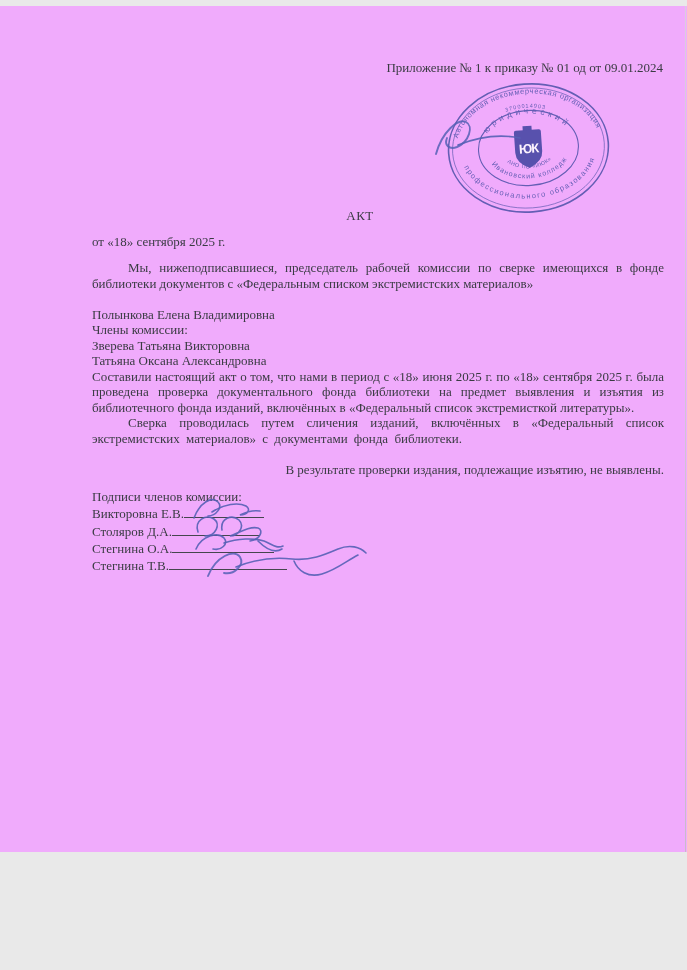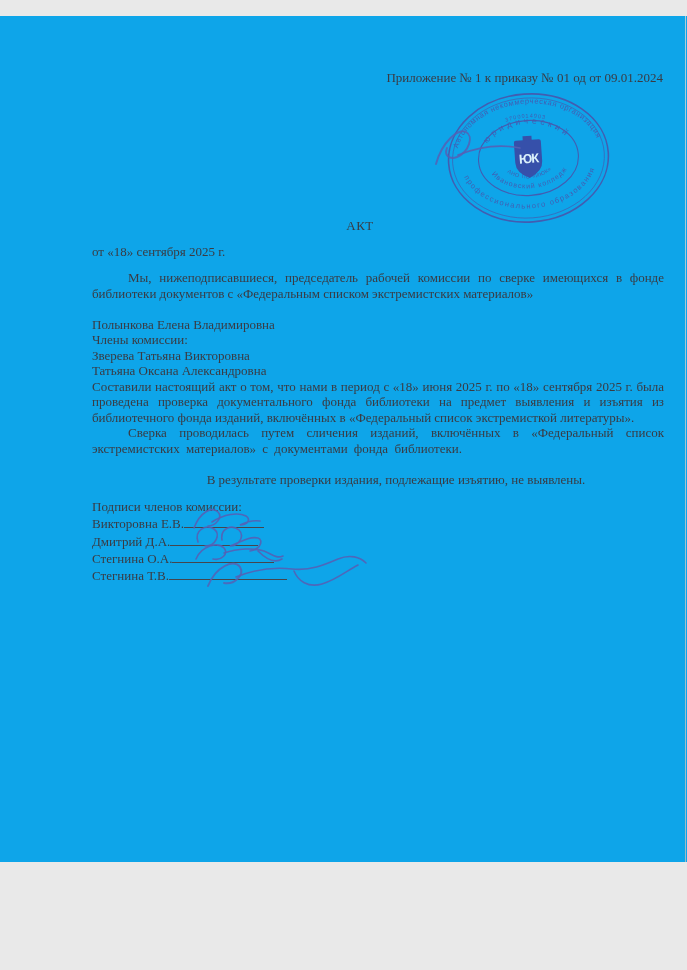--- a/index.html
+++ b/index.html
@@ -1,20 +1,20 @@
 <!DOCTYPE html>
 <html><head>
 <meta charset="utf-8">
 <style>
   html,body { margin:0; padding:0; background:#e9e9e9; }
   .page {
     position: relative;
     width: 687px; height: 846px;
-    margin: 16px auto;
-    background: #0ea5e9;
+    margin: 6px auto;
+    background: #f0abfc;
     font-family: "Liberation Serif", "DejaVu Serif", serif;
     font-size: 13px;
     line-height: 15.5px;
     color: #3a3b43;
     overflow: hidden;
   }
   .scan-edge-right {
     position:absolute; top:0; right:1px; width:1px; height:100%;
     background: linear-gradient(#d6d6d6, #bfbfbf); opacity:.8;
   }
@@ -37,21 +37,21 @@
   .doc-title {
     position:absolute; top:202px; left:0; width:720px;
     text-align:center; letter-spacing:0.5px;
   }
   .date-line { position:absolute; top:228px; left:92px; }
   .body-block { position:absolute; top:254px; left:92px; width:572px; }
   .para { margin:0; text-align:justify; }
   .para-indent { text-indent:36px; }
   .intro-para { margin-bottom:15.5px; }
   .method-para { word-spacing:3px; }
-  .result-para { margin-top:15.5px; text-align:center; }
+  .result-para { margin-top:15.5px; text-align:right; }
   .line { display:block; }
   .sign-block { position:absolute; top:483px; left:92px; line-height:16.3px; }
   .sign-row { white-space:nowrap; }
   .row-underline {
     display:inline-block; border-bottom:1px solid #45464e; height:12px;
   }
   .u1 { width:80px; } .u2 { width:88px; } .u3 { width:102px; } .u4 { width:118px; }
   .stamp {
     position:absolute; left:445px; top:75px;
     width:167px; height:135px;
@@ -129,21 +129,21 @@
     <span class="line">Зверева Татьяна Викторовна</span>
     <span class="line">Татьяна Оксана Александровна</span>
     <p class="para">Составили настоящий акт о том, что нами в период с «18» июня 2025 г. по «18» сентября 2025 г. была проведена проверка документального фонда библиотеки на предмет выявления и изъятия из библиотечного фонда изданий, включённых в «Федеральный список экстремисткой литературы».</p>
     <p class="para para-indent method-para">Сверка проводилась путем сличения изданий, включённых в «Федеральный список экстремистских материалов» с документами фонда библиотеки.</p>
     <p class="para para-indent result-para">В результате проверки издания, подлежащие изъятию, не выявлены.</p>
   </div>
 
   <div class="sign-block">
     <div>Подписи членов комиссии:</div>
     <div class="sign-row"><span>Викторовна Е.В.</span><span class="row-underline u1"></span></div>
-    <div class="sign-row"><span>Дмитрий Д.А.</span><span class="row-underline u2"></span></div>
+    <div class="sign-row"><span>Столяров Д.А.</span><span class="row-underline u2"></span></div>
     <div class="sign-row"><span>Стегнина О.А.</span><span class="row-underline u3"></span></div>
     <div class="sign-row"><span>Стегнина Т.В.</span><span class="row-underline u4"></span></div>
   </div>
 
   <svg class="handsig" style="left:188px; top:486px;" width="80" height="34">
     <path class="sig-stroke" d="M 6,26 C 12,10 24,4 30,10 C 35,15 28,24 20,24"></path>
     <path class="sig-stroke" d="M 24,20 C 36,12 50,10 58,14 C 63,17 60,23 52,23 C 58,20 66,18 72,19"></path>
   </svg>
   <svg class="handsig" style="left:188px; top:504px;" width="92" height="38">
     <path class="sig-stroke" d="M 10,22 C 6,10 18,4 26,9 C 33,14 28,26 17,26"></path>

